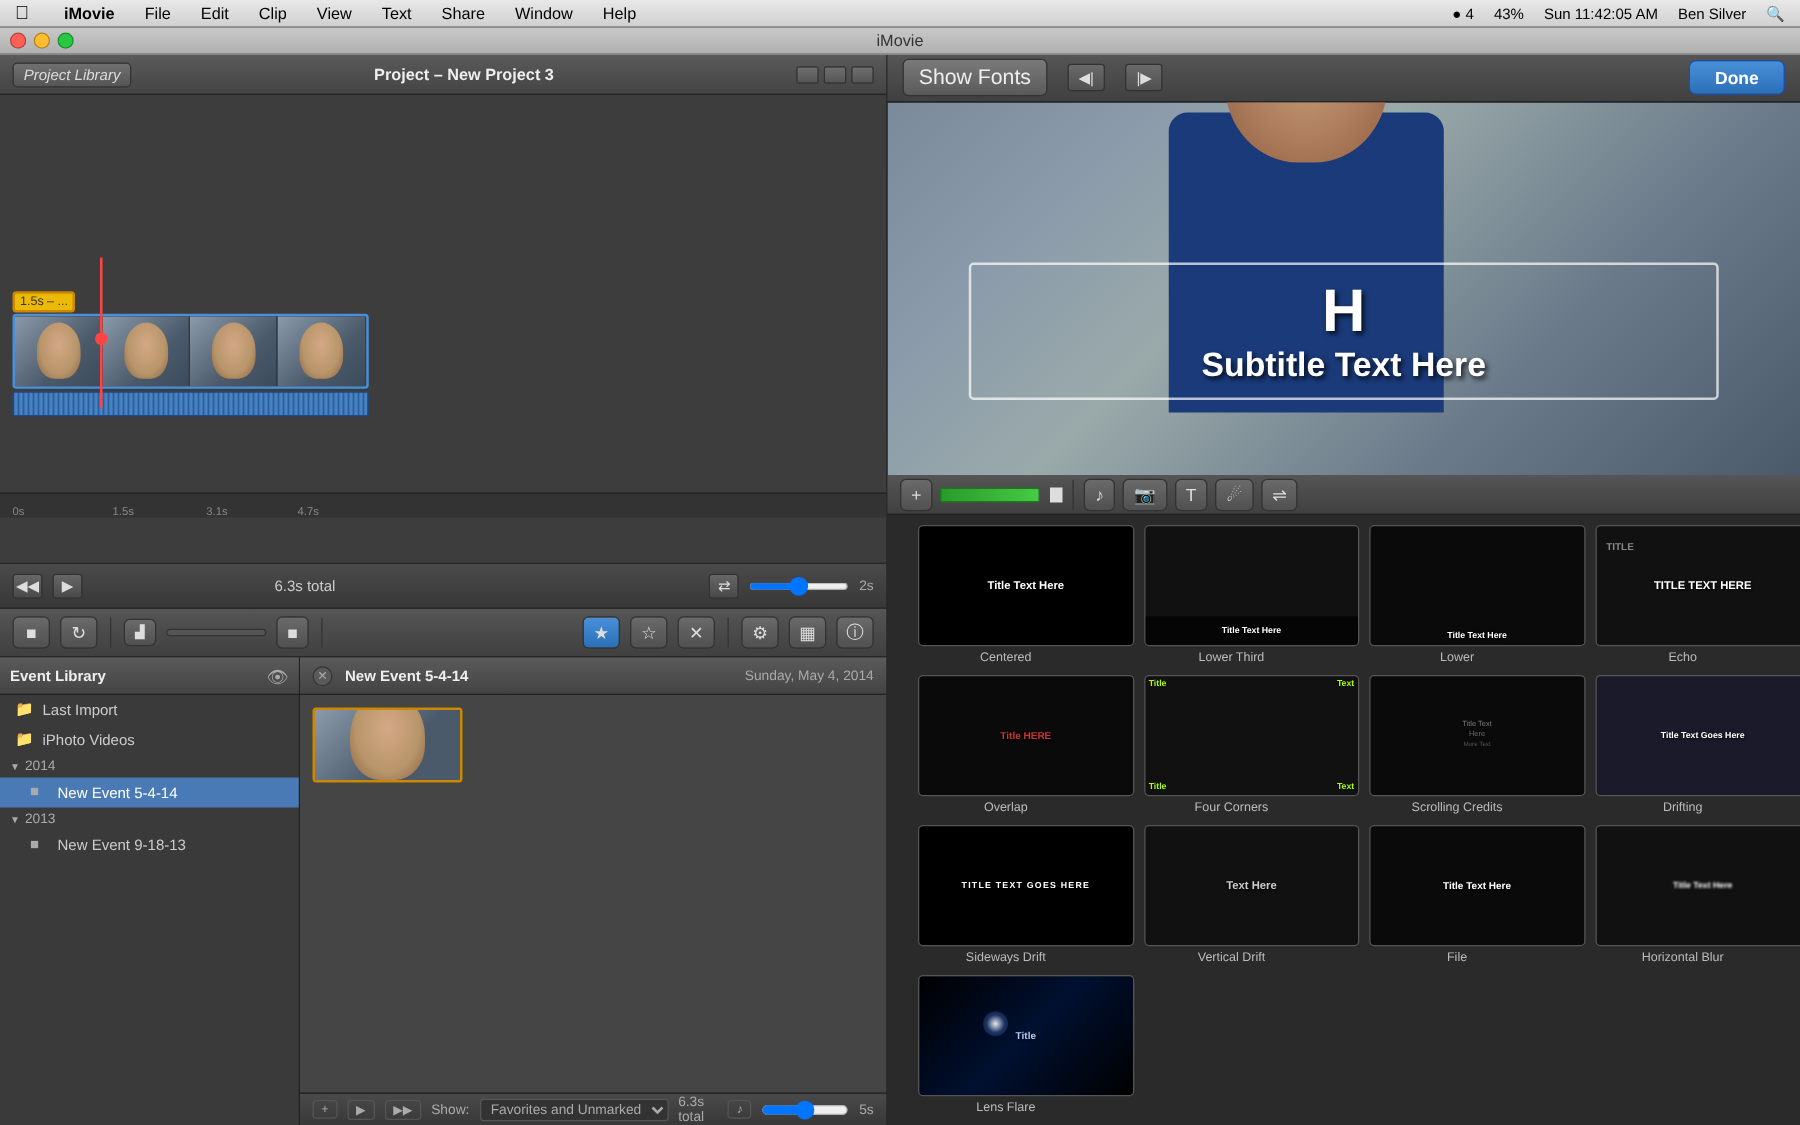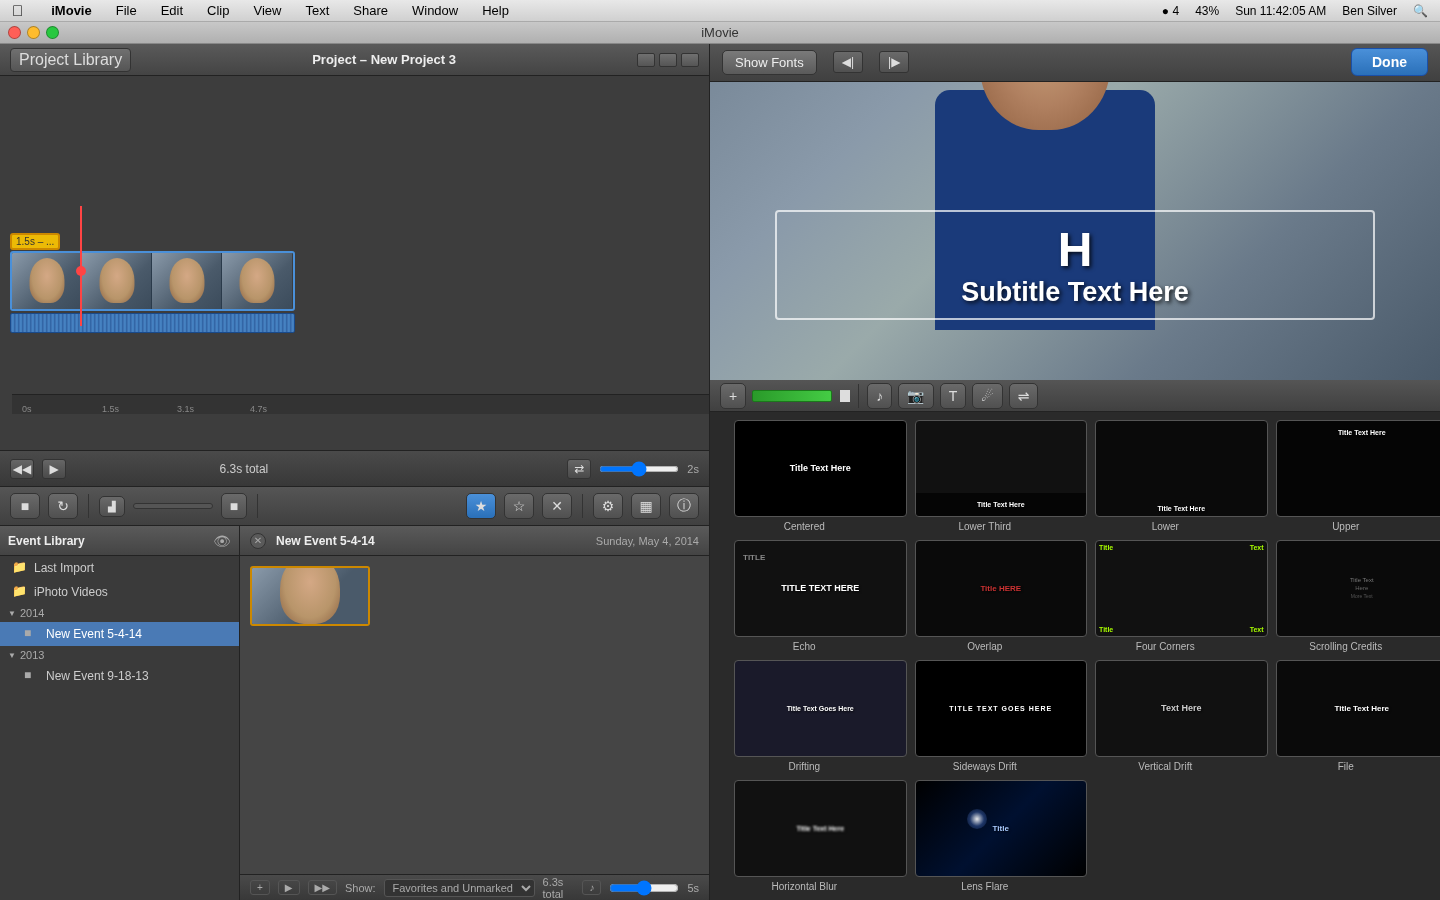--- a/index.html
+++ b/index.html
@@ -40,21 +40,21 @@
     }
 
     
     #project-header {
       height: 32px; background: linear-gradient(to bottom, #5a5a5a, #444);
       display: flex; align-items: center; padding: 0 10px; gap: 10px;
       border-bottom: 1px solid #222;
     }
     .project-lib-btn {
       background: linear-gradient(to bottom, #707070, #555); border: 1px solid #333;
-      border-radius: 4px; padding: 2px 8px; font-size: 16px; color: #ddd; cursor: pointer;
+      border-radius: 4px; padding: 2px 8px; font-size: 12px; color: #ddd; cursor: pointer; font-style: italic;
     }
     .project-title { flex: 1; text-align: center; font-size: 13px; color: #eee; font-weight: bold; }
     .project-icons { display: flex; gap: 4px; }
     .icon-btn-small {
       width: 18px; height: 14px; background: linear-gradient(to bottom, #707070, #555);
       border: 1px solid #333; border-radius: 2px; cursor: pointer;
     }
 
     
     #timeline-area {
@@ -90,21 +90,21 @@
       border-radius: 50% 50% 40% 40%;
     }
     .audio-strip {
       height: 20px; background: #2a5a9a; border: 1px solid #1a4a8a;
       margin-top: 2px; border-radius: 2px; position: relative; overflow: hidden;
     }
     .audio-wave { width: 100%; height: 100%; background: repeating-linear-gradient(90deg, #3a6aaa 0px, #4a8aca 2px, #2a5a9a 4px); }
 
     
     #timeline-ruler {
-      position: absolute; bottom: 36px; left: 12px; right: 0; height: 20px;
+      position: absolute; bottom: 36px; left: 0; right: 0; height: 20px;
       background: #333; display: flex; align-items: center; padding: 0 10px;
       font-size: 10px; color: #999; border-top: 1px solid #222;
     }
     .ruler-mark { position: absolute; bottom: 0; font-size: 9px; color: #888; }
 
     
     #timeline-controls {
       height: 36px; background: linear-gradient(to bottom, #4a4a4a, #383838);
       display: flex; align-items: center; padding: 0 10px; gap: 8px;
       border-top: 1px solid #222;
@@ -219,21 +219,21 @@
     .subtitle-text { font-size: 27px; color: white; font-weight: bold; text-shadow: 2px 2px 4px rgba(0,0,0,0.8); }
 
     
     #preview-top-bar {
       height: 48px; background: linear-gradient(to bottom, #555, #404040);
       display: flex; align-items: center; padding: 0 12px; gap: 8px;
       border-bottom: 1px solid #222;
     }
     .show-fonts-btn {
       background: linear-gradient(to bottom, #7a7a7a, #5a5a5a); border: 1px solid #333;
-      border-radius: 5px; padding: 4px 12px; font-size: 13px; color: #eee; cursor: pointer;
+      border-radius: 5px; padding: 4px 12px; font-size: 17px; color: #eee; cursor: pointer;
       font-weight: 500;
     }
     .done-btn {
       background: linear-gradient(to bottom, #4a90d9, #2a70b9); border: 1px solid #1a50a9;
       border-radius: 6px; padding: 5px 20px; font-size: 14px; color: #fff; cursor: pointer;
       font-weight: bold; margin-left: auto;
     }
     .step-btn {
       background: linear-gradient(to bottom, #6a6a6a, #505050); border: 1px solid #333;
       border-radius: 3px; padding: 3px 8px; font-size: 12px; color: #ddd; cursor: pointer;
@@ -555,26 +555,20 @@
 
         <div class="title-thumb">
           <div class="thumb-img thumb-lower" style="background:#0a0a0a;">
             <div style="margin-top:auto;">
               <div class="thumb-text-white" style="font-size:7px;">Title Text Here</div>
             </div>
           </div>
           <span class="thumb-label">Lower</span>
         </div>
 
-        <div class="title-thumb">
-          <div class="thumb-img thumb-upper" style="background:#050505;align-items:flex-start;">
-            <div class="thumb-text-white" style="font-size:7px;margin-top:4px;">Title Text Here</div>
-          </div>
-          <span class="thumb-label">Upper</span>
-        </div>
 
         <div class="title-thumb">
           <div class="thumb-img thumb-echo" style="background:#111;flex-direction:column;justify-content:center;">
             <div class="thumb-text-white" style="font-size:8px;color:#888;text-shadow:none;position:absolute;top:8px;left:4px;font-weight:bold;">TITLE</div>
             <div class="thumb-text-white" style="font-size:9px;">TITLE TEXT HERE</div>
           </div>
           <span class="thumb-label">Echo</span>
         </div>
 
         <div class="title-thumb">

